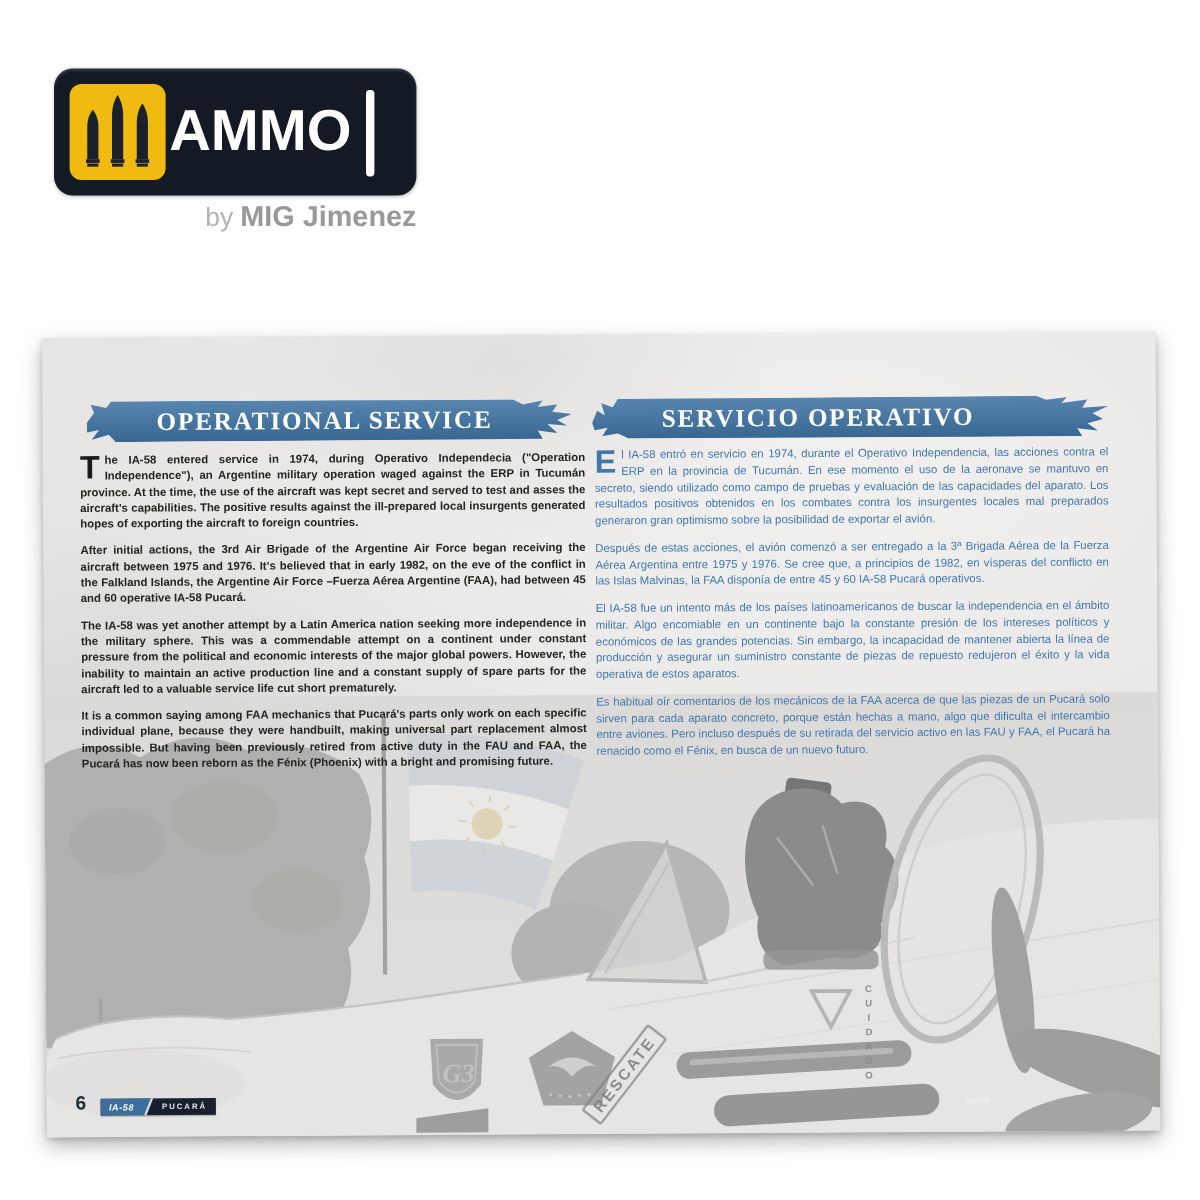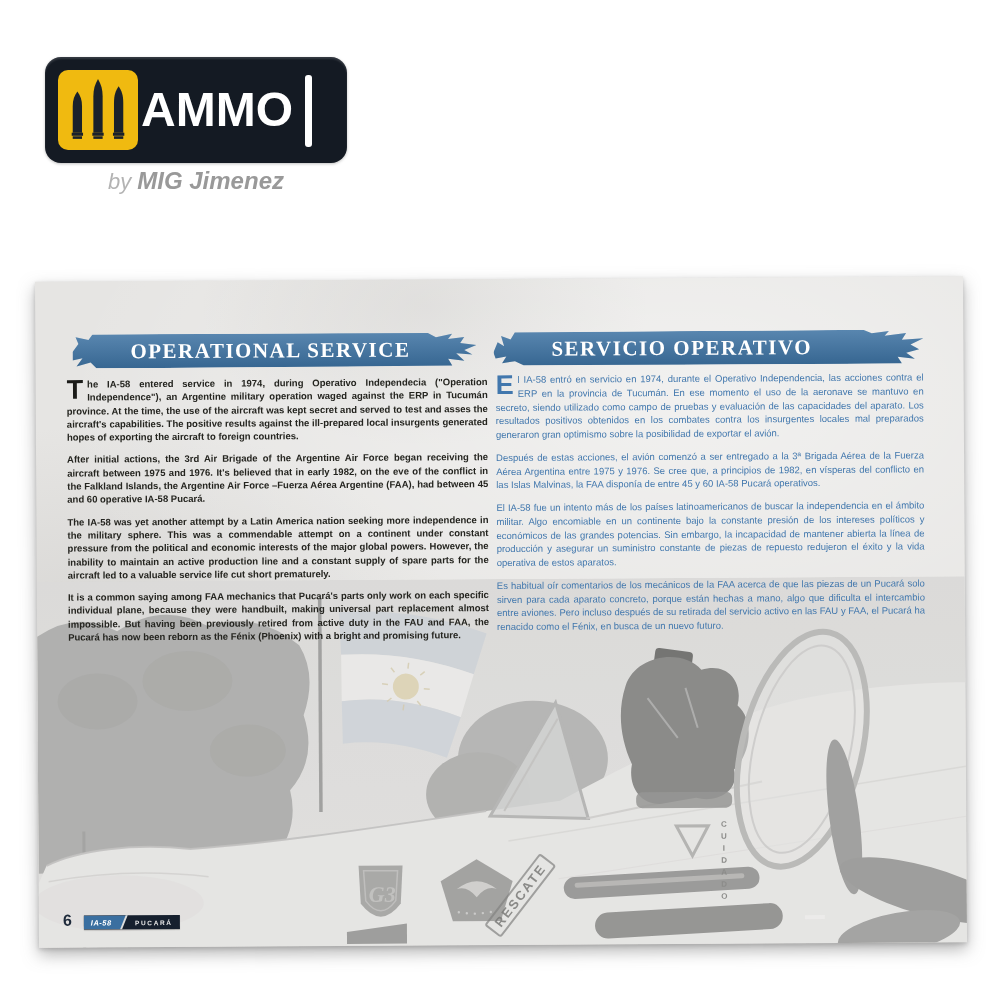--- a/index.html
+++ b/index.html
@@ -7,22 +7,22 @@
          font-family:"Liberation Sans", sans-serif;}
 
   
   .logo-box{position:absolute;left:45px;top:57px;width:302px;height:106px;background:#141a23;
             border-radius:16px;box-shadow:inset 0 2px 2px rgba(255,255,255,.14), 0 1px 3px rgba(0,0,0,.25);}
   .logo-yellow{position:absolute;left:13px;top:13px;width:80px;height:80px;background:#f0ba10;
                border-radius:10px;display:flex;align-items:center;justify-content:center;}
   .logo-text{position:absolute;left:96px;top:22px;font-size:48px;line-height:62px;color:#ffffff;
              font-weight:bold;letter-spacing:0;transform:scaleX(1.0);}
   .o-slash{position:absolute;left:260px;top:18px;width:7px;height:72px;background:#ffffff;border-radius:3px;}
-  .logo-byline{position:absolute;left:45px;top:167px;width:302px;text-align:center;color:#9c9c9c;
-               font-style:italic;font-size:22px;white-space:nowrap;}
+  .logo-byline{position:absolute;left:45px;top:167px;width:302px;text-align:right;color:#9c9c9c;
+               font-size:22px;white-space:nowrap;}
   .logo-byline .by{color:#b3b3b3;font-weight:normal;margin-right:6px;}
   .logo-byline .name{font-weight:bold;font-size:24px;color:#999999;}
 
   
   .page{position:absolute;left:37px;top:279px;width:928px;height:666px;transform:rotate(-0.35deg);
         background-color:#e6e5e3;
         background-image:
           radial-gradient(900px 500px at 70% 18%, rgba(255,255,255,.45), transparent 70%),
           radial-gradient(500px 320px at 8% 55%, rgba(160,158,154,.22), transparent 70%),
           radial-gradient(320px 200px at 42% 4%, rgba(150,148,144,.18), transparent 70%),

